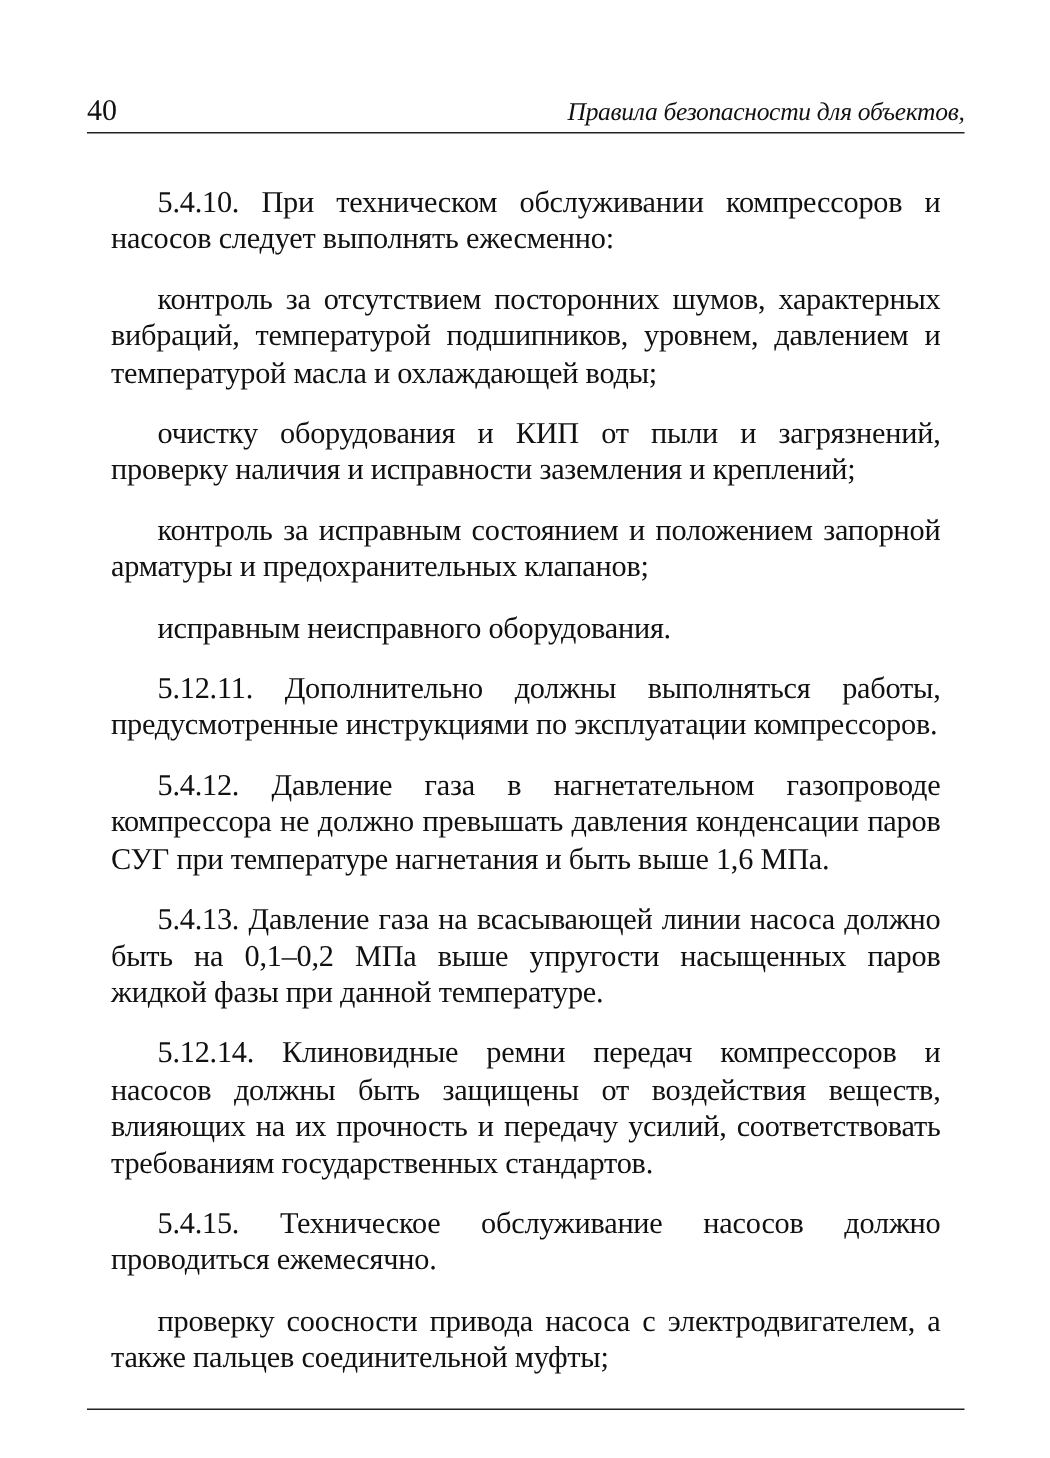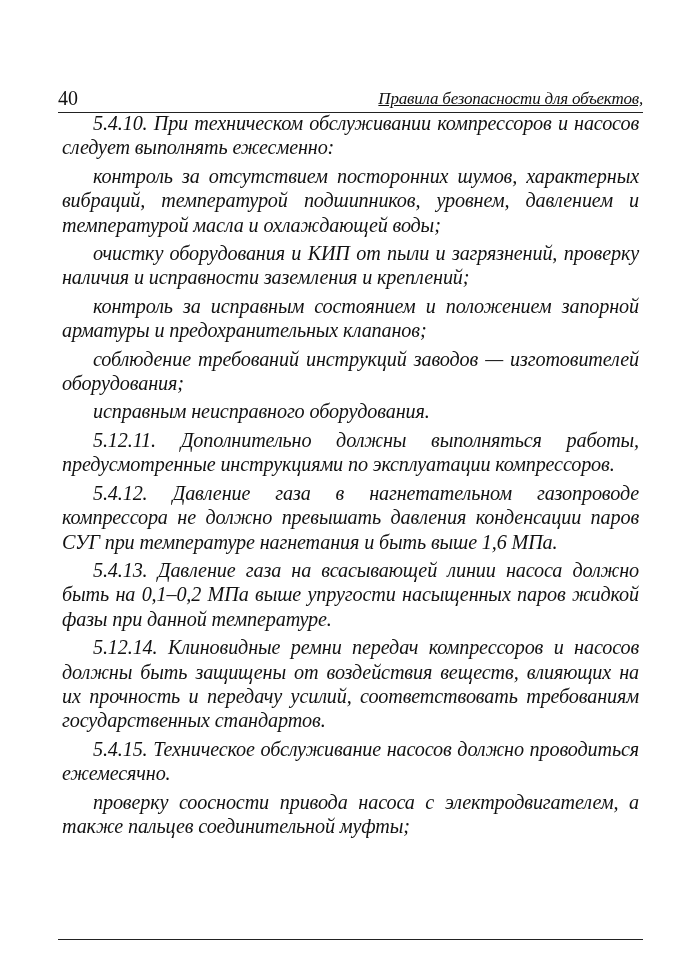--- a/index.html
+++ b/index.html
@@ -1,40 +1,39 @@
 <!DOCTYPE html>
 <html><head>
 <meta charset="utf-8">
 <style>
   html, body { margin:0; padding:0; background:#fff; }
   body { width:700px; height:972px; position:relative; overflow:hidden;
          font-family:"Liberation Serif", serif; color:#111; }
-  .header { position:absolute; left:58px; top:82px; width:585px; height:30px;
+  .header { position:absolute; left:58px; top:58px; width:585px; height:30px;
             border-bottom:1.5px solid #222; }
   .page-num { position:absolute; left:0; bottom:2px; font-size:20px; }
-  .running-title { position:absolute; right:0; bottom:3px; font-size:17px; font-style:italic; letter-spacing:-0.2px;text-decoration:underline; }
+  .running-title { position:absolute; right:0; bottom:3px; font-size:17px; font-style:italic; letter-spacing:-0.2px; }
   .body { position:absolute; left:58px; top:107px; width:585px;
           font-size:20.2px; line-height:24.4px; text-align:justify; letter-spacing:-0.15px; }
-  .body p { margin:4px; text-indent:31px;font-style:italic; }
+  .body p { margin:16px; text-indent:31px; }
   .footer-rule { position:absolute; left:58px; top:939px; width:585px; border-top:1.5px solid #222; }
 </style>
 </head>
 <body>
 
 <div class="header">
   <span class="page-num">40</span>
   <span class="running-title">Правила безопасности для объектов,</span>
 </div>
 
 <div class="body">
   <p>5.4.10. При техническом обслуживании компрессоров и насосов следует выполнять ежесменно:</p>
   <p>контроль за отсутствием посторонних шумов, характерных вибраций, температурой подшипников, уровнем, давлением и температурой масла и охлаждающей воды;</p>
   <p>очистку оборудования и КИП от пыли и загрязнений, проверку наличия и исправности заземления и креплений;</p>
   <p>контроль за исправным состоянием и положением запорной арматуры и предохранительных клапанов;</p>
-  <p>соблюдение требований инструкций заводов — изготовителей оборудования;</p>
   <p>исправным неисправного оборудования.</p>
   <p>5.12.11. Дополнительно должны выполняться работы, предусмотренные инструкциями по эксплуатации компрессоров.</p>
   <p>5.4.12. Давление газа в нагнетательном газопроводе компрессора не должно превышать давления конденсации паров СУГ при температуре нагнетания и быть выше 1,6 МПа.</p>
   <p>5.4.13. Давление газа на всасывающей линии насоса должно быть на 0,1–0,2 МПа выше упругости насыщенных паров жидкой фазы при данной температуре.</p>
   <p>5.12.14. Клиновидные ремни передач компрессоров и насосов должны быть защищены от воздействия веществ, влияющих на их прочность и передачу усилий, соответствовать требованиям государственных стандартов.</p>
   <p>5.4.15. Техническое обслуживание насосов должно проводиться ежемесячно.</p>
   <p>проверку соосности привода насоса с электродвигателем, а также пальцев соединительной муфты;</p>
 </div>
 
 <div class="footer-rule"></div>

